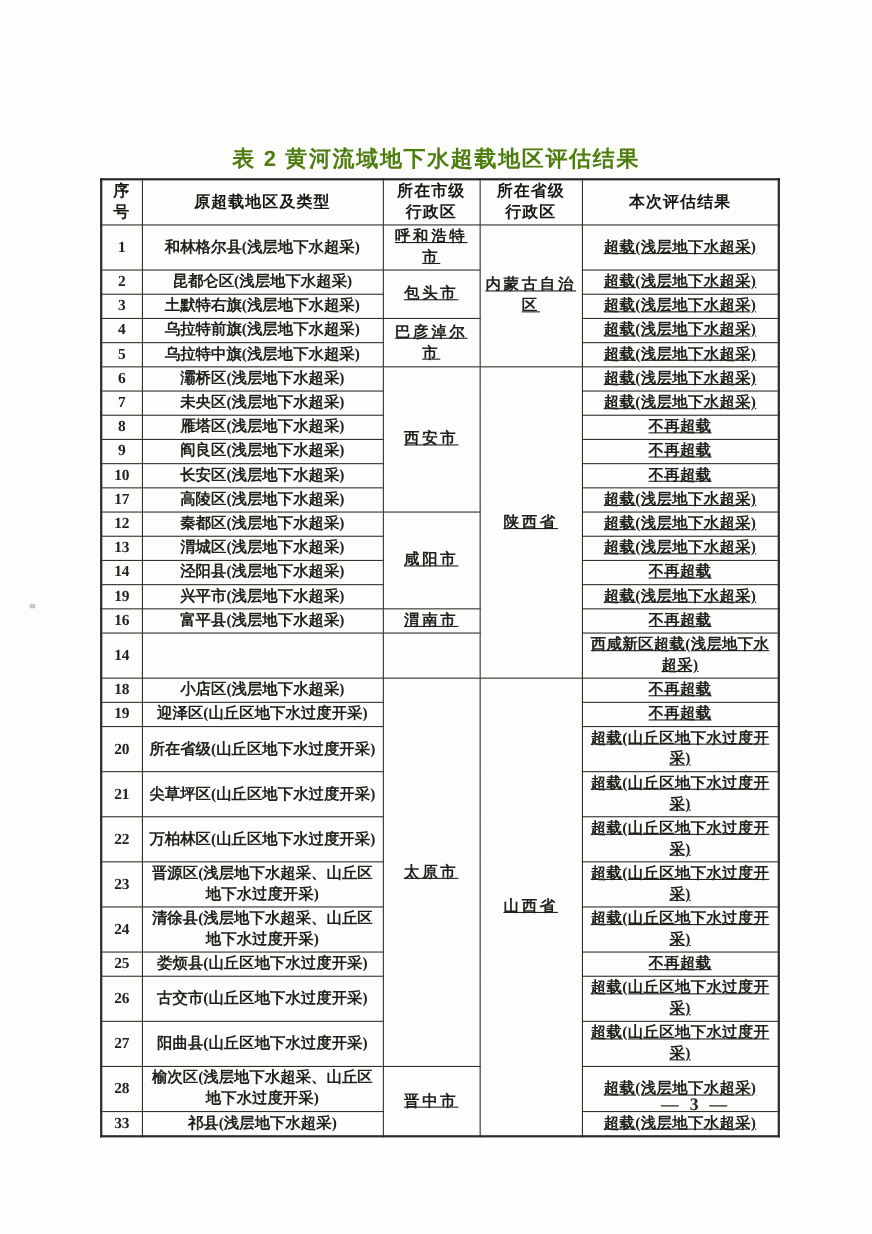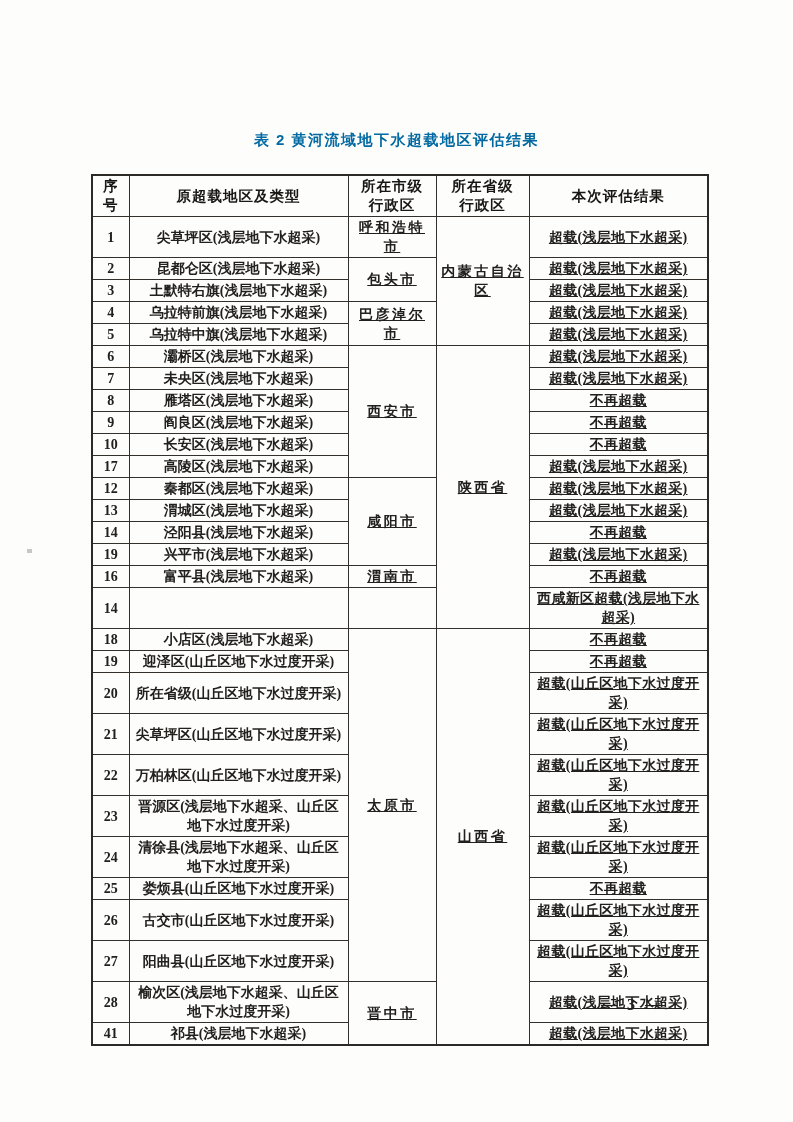--- a/index.html
+++ b/index.html
@@ -10,28 +10,28 @@
     background:#fdfdfc;
     font-family:"Liberation Serif","DejaVu Serif",serif;
     color:#1b1a18;
     overflow:hidden;
   }
   .doc-title{
     position:absolute;
     top:131px;left:0;width:100%;
     text-align:center;
     font-family:"Liberation Sans","DejaVu Sans",sans-serif;
-    font-size:15px;
+    font-size:20px;
     font-weight:bold;
     letter-spacing:1.5px;
-    color:#0369a1;
+    color:#4d7c0f;
   }
   .doc-table{
     position:absolute;
-    top:174px;left:91px;
+    top:162px;left:91px;
     width:616px;
     border-collapse:collapse;
     table-layout:fixed;
     border:2.4px solid #2c2a27;
   }
   .doc-table th,.doc-table td{
     border:1.5px solid #33302c;
     text-align:center;
     vertical-align:middle;
     padding:1px 3px;
@@ -96,21 +96,21 @@
           <th>所在市级
 行政区</th>
           <th>所在省级
 行政区</th>
           <th>本次评估结果</th>
         </tr>
     </thead>
     <tbody id="table-body">
         <tr>
           <td class="cell-no">1</td>
-          <td class="cell-area">尖草坪区(浅层地下水超采)</td>
+          <td class="cell-area">和林格尔县(浅层地下水超采)</td>
           <td class="cell-city">呼和浩特市</td>
           <td class="cell-province" rowspan="5">内蒙古自治区</td>
           <td class="cell-result">超载(浅层地下水超采)</td>
         </tr>
         <tr>
           <td class="cell-no">2</td>
           <td class="cell-area">昆都仑区(浅层地下水超采)</td>
           <td class="cell-city" rowspan="2">包头市</td>
           <td class="cell-result">超载(浅层地下水超采)</td>
         </tr>
@@ -247,21 +247,21 @@
           <td class="cell-area">阳曲县(山丘区地下水过度开采)</td>
           <td class="cell-result">超载(山丘区地下水过度开采)</td>
         </tr>
         <tr class="tall">
           <td class="cell-no">28</td>
           <td class="cell-area">榆次区(浅层地下水超采、山丘区地下水过度开采)</td>
           <td class="cell-city vbottom" rowspan="2">晋中市</td>
           <td class="cell-result">超载(浅层地下水超采)</td>
         </tr>
         <tr>
-          <td class="cell-no">41</td>
+          <td class="cell-no">33</td>
           <td class="cell-area">祁县(浅层地下水超采)</td>
           <td class="cell-result">超载(浅层地下水超采)</td>
         </tr>
       </tbody>
   </table>
 
   <div class="page-number">— 3 —</div>
 
   <div class="scan-speck"></div>
 

